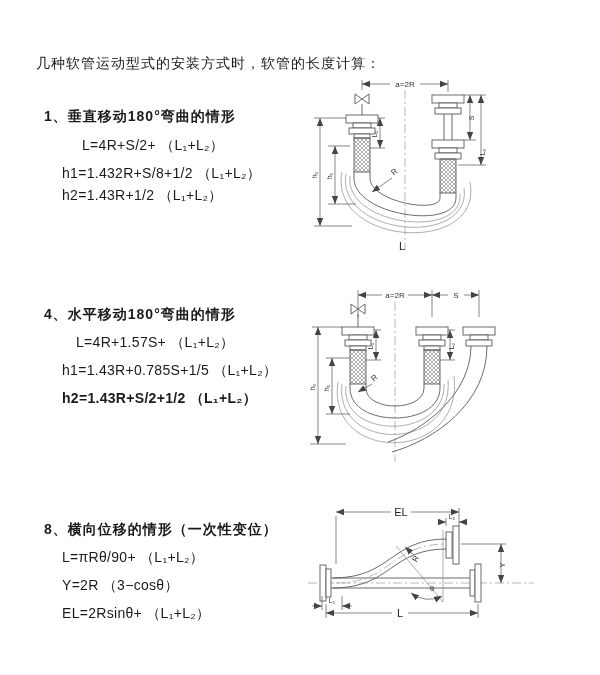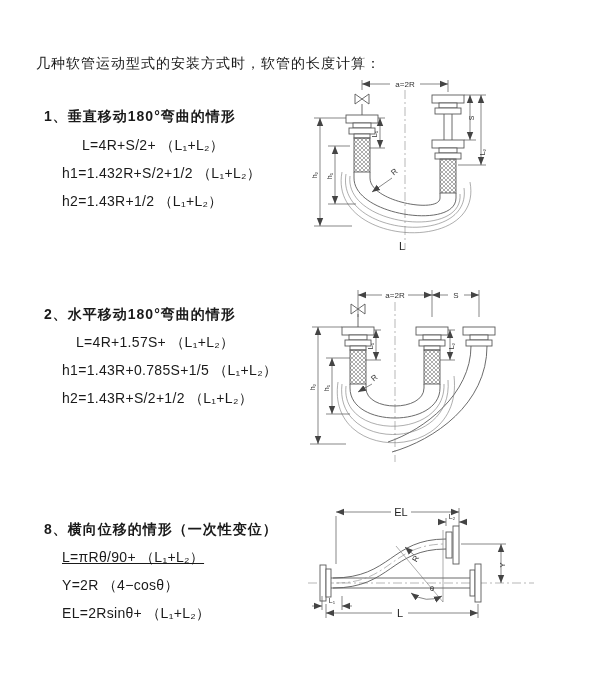--- a/index.html
+++ b/index.html
@@ -4,52 +4,52 @@
 <style>
   html,body{margin:0;padding:0;}
   body{
     width:600px;height:675px;background:#ffffff;position:relative;overflow:hidden;
     font-family:"Liberation Sans", sans-serif;color:#1a1a1a;
   }
   .abs{position:absolute;}
   .page-title{left:36px;top:22px;font-size:14px;font-weight:normal;letter-spacing:1px;white-space:nowrap;margin-top:33px;}
   .heading{font-size:14px;font-weight:bold;letter-spacing:1px;white-space:nowrap;}
   .formula{font-size:14px;font-weight:500;letter-spacing:0.3px;white-space:nowrap;}
-  .h1s{left:44px;top:108px;} .f11{left:62px;top:137px;margin-left:20px;} .f12{left:62px;top:165px;} .f13{left:62px;top:193px;}
-  .h2s{left:44px;top:306px;} .f21{left:76px;top:334px;} .f22{left:62px;top:362px;} .f23{left:62px;top:390px;}
-  .h3s{left:44px;top:521px;} .f31{left:62px;top:549px;text-decoration:underline;} .f32{left:62px;top:577px;} .f33{left:62px;top:605px;text-align:center;}
+  .h1s{left:44px;top:108px;} .f11{left:62px;top:137px;margin-left:20px;} .f12{left:62px;top:165px;} .f13{left:62px;top:187px;}
+  .h2s{left:44px;top:306px;} .f21{left:76px;top:334px;} .f22{left:62px;top:362px;} .f23{left:62px;top:390px;font-weight:bold;}
+  .h3s{left:44px;top:521px;} .f31{left:62px;top:549px;} .f32{left:62px;top:577px;} .f33{left:62px;top:605px;text-align:center;}
   .d1{left:300px;top:70px;} .d2{left:296px;top:282px;} .d3{left:296px;top:498px;}
   svg{display:block;}
   .ln{stroke:#5a5a5a;stroke-width:0.9;fill:none;}
   .thin{stroke:#777;stroke-width:0.6;fill:none;}
   .dim{stroke:#555;stroke-width:0.7;fill:none;}
   .cl{stroke:#888;stroke-width:0.6;fill:none;stroke-dasharray:9 3 2 3;}
   .flg{fill:#ffffff;stroke:#5a5a5a;stroke-width:0.9;}
   .dlab{font-family:"Liberation Sans",sans-serif;font-size:8px;fill:#333;}
   .dlab7{font-family:"Liberation Sans",sans-serif;font-size:7px;fill:#333;}
   .dlabL{font-family:"Liberation Sans",sans-serif;font-size:11px;fill:#222;}
 </style>
 </head>
 <body>
 
 <div class="abs page-title">几种软管运动型式的安装方式时，软管的长度计算：</div>
 
 <div class="abs heading h1s">1、垂直移动180°弯曲的情形</div>
 <div class="abs formula f11">L=4R+S/2+ （L₁+L₂）</div>
-<div class="abs formula f12">h1=1.432R+S/2+1/2 （L₁+L₂）</div>
+<div class="abs formula f12">h1=1.432R+S/8+1/2 （L₁+L₂）</div>
 <div class="abs formula f13">h2=1.43R+1/2 （L₁+L₂）</div>
 
-<div class="abs heading h2s">2、水平移动180°弯曲的情形</div>
+<div class="abs heading h2s">4、水平移动180°弯曲的情形</div>
 <div class="abs formula f21">L=4R+1.57S+ （L₁+L₂）</div>
 <div class="abs formula f22">h1=1.43R+0.785S+1/5 （L₁+L₂）</div>
 <div class="abs formula f23">h2=1.43R+S/2+1/2 （L₁+L₂）</div>
 
 <div class="abs heading h3s">8、横向位移的情形（一次性变位）</div>
 <div class="abs formula f31">L=πRθ/90+ （L₁+L₂）</div>
-<div class="abs formula f32">Y=2R （4−cosθ）</div>
+<div class="abs formula f32">Y=2R （3−cosθ）</div>
 <div class="abs formula f33">EL=2Rsinθ+ （L₁+L₂）</div>
 
 <svg class="abs d1" width="255" height="196" viewBox="0 0 255 196">
   <defs>
     <marker id="arr1" markerWidth="9" markerHeight="8" refX="8" refY="4" orient="auto-start-reverse" markerUnits="userSpaceOnUse">
       <path d="M0,0.8 L8,4 L0,7.2 z" fill="#444"></path>
     </marker>
     <pattern id="br1" width="4" height="4" patternUnits="userSpaceOnUse">
       <path d="M0,4 L4,0 M0,0 L4,4" stroke="#777" stroke-width="0.6"></path>
     </pattern>

